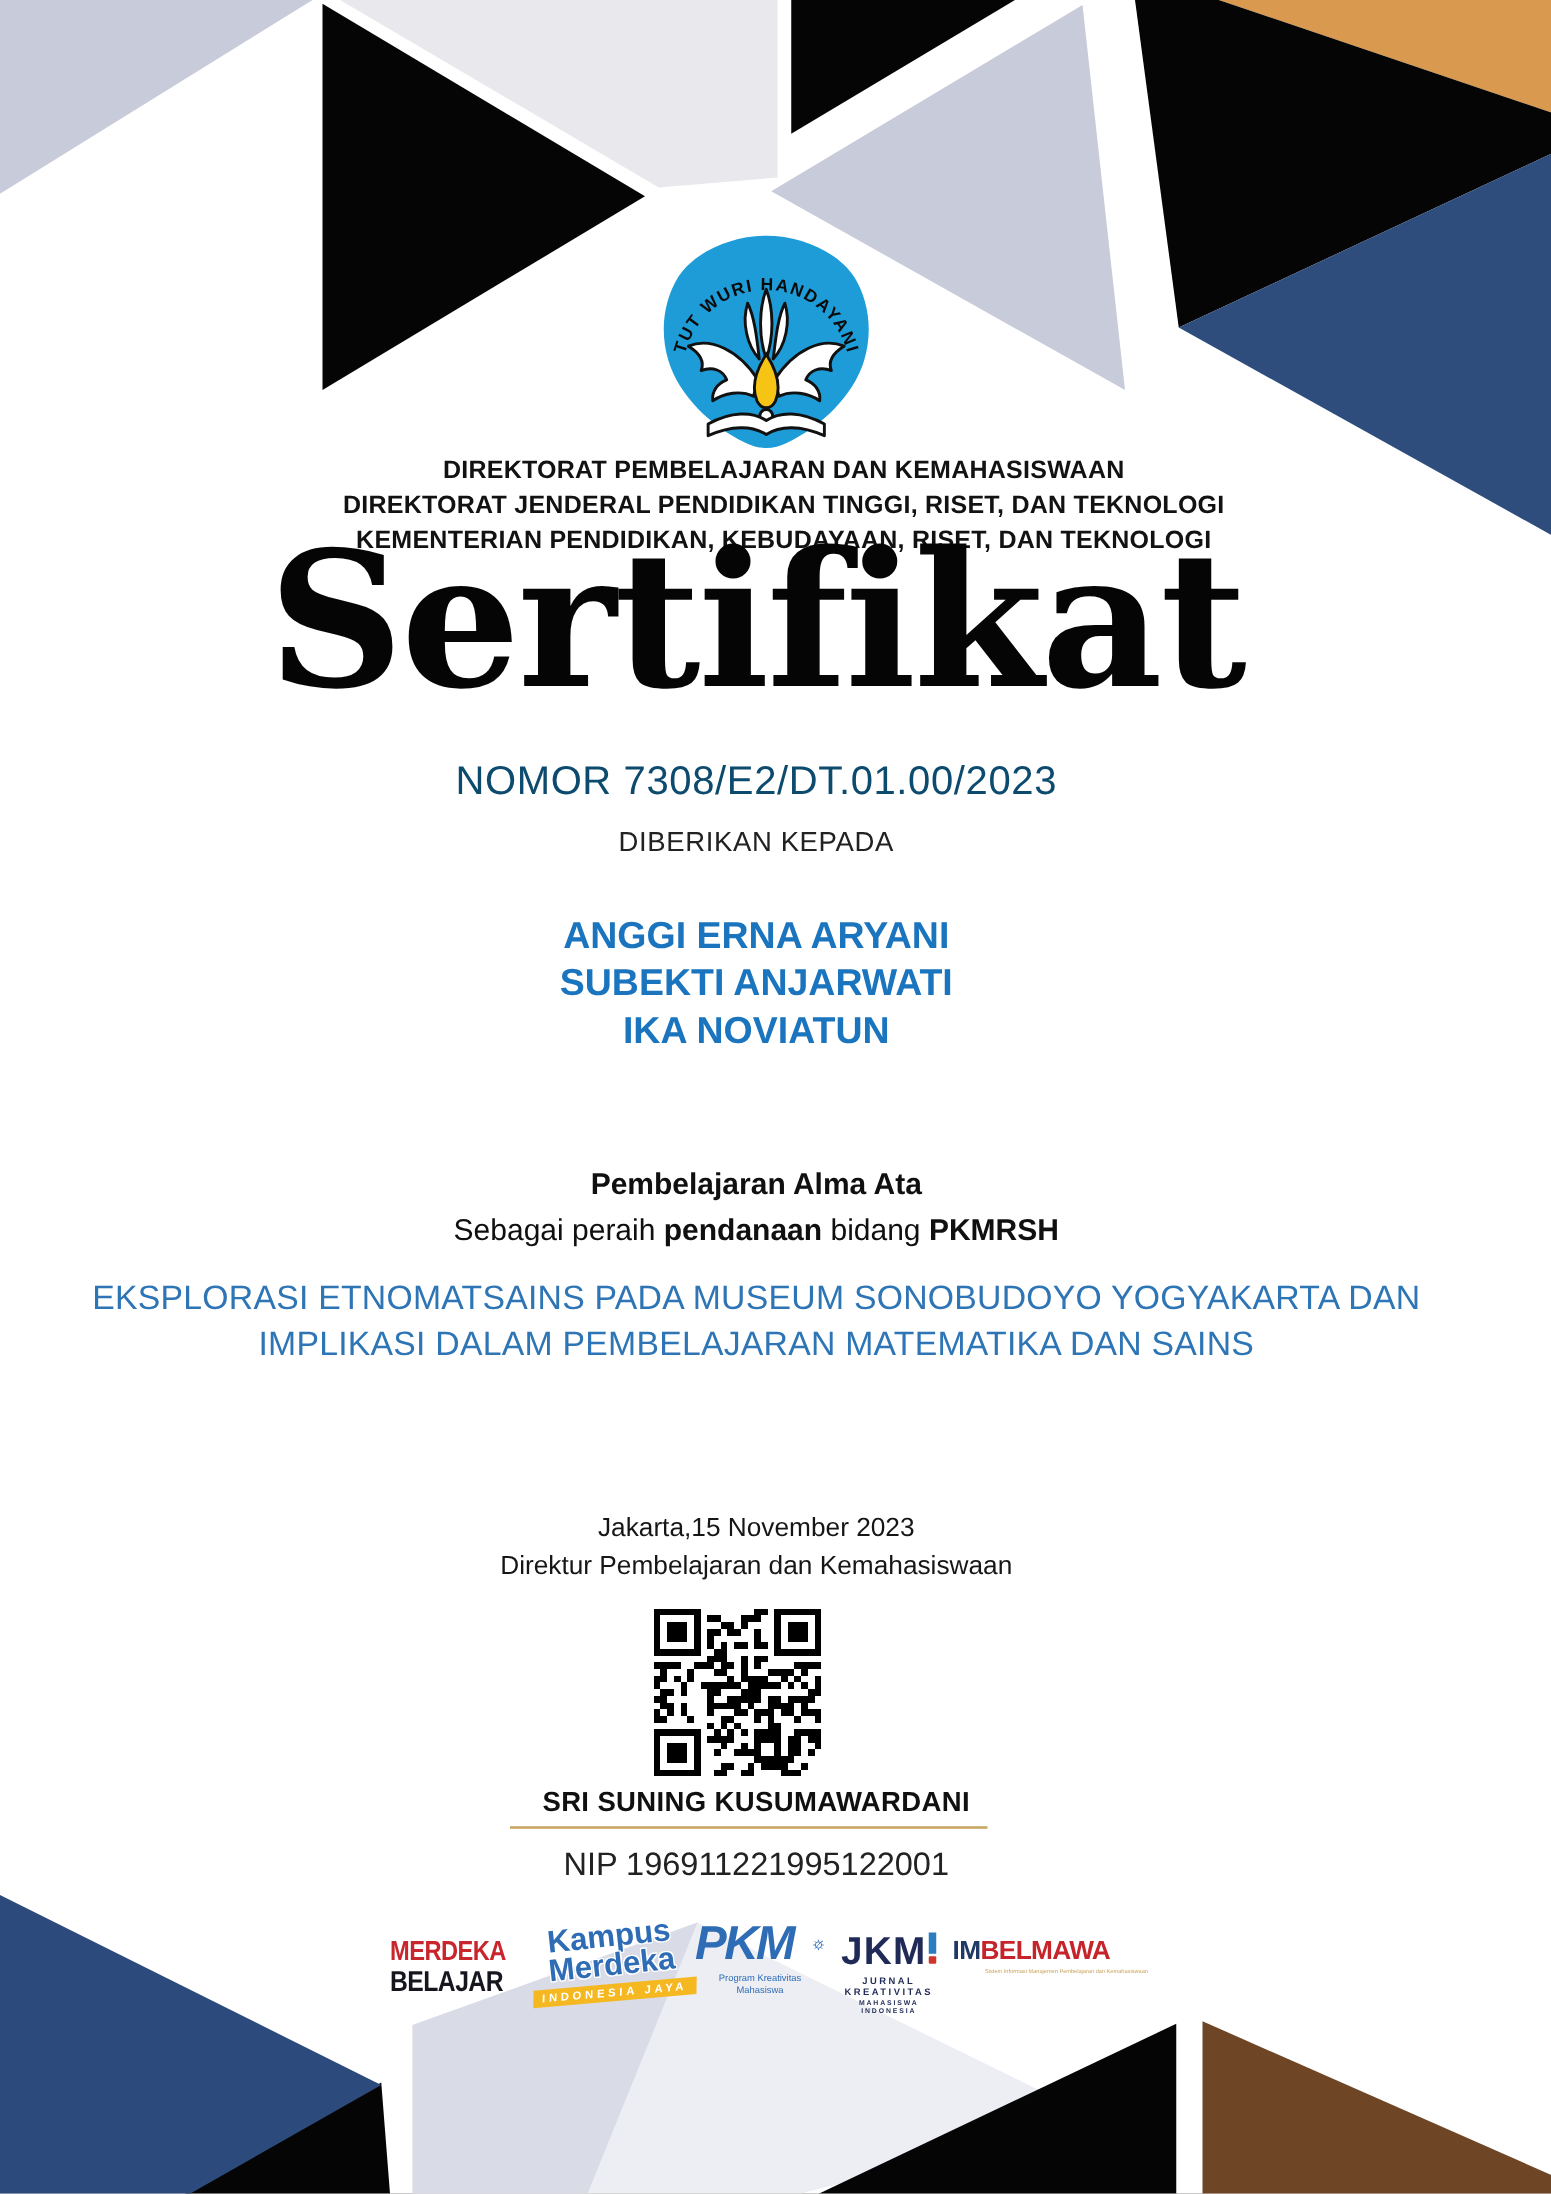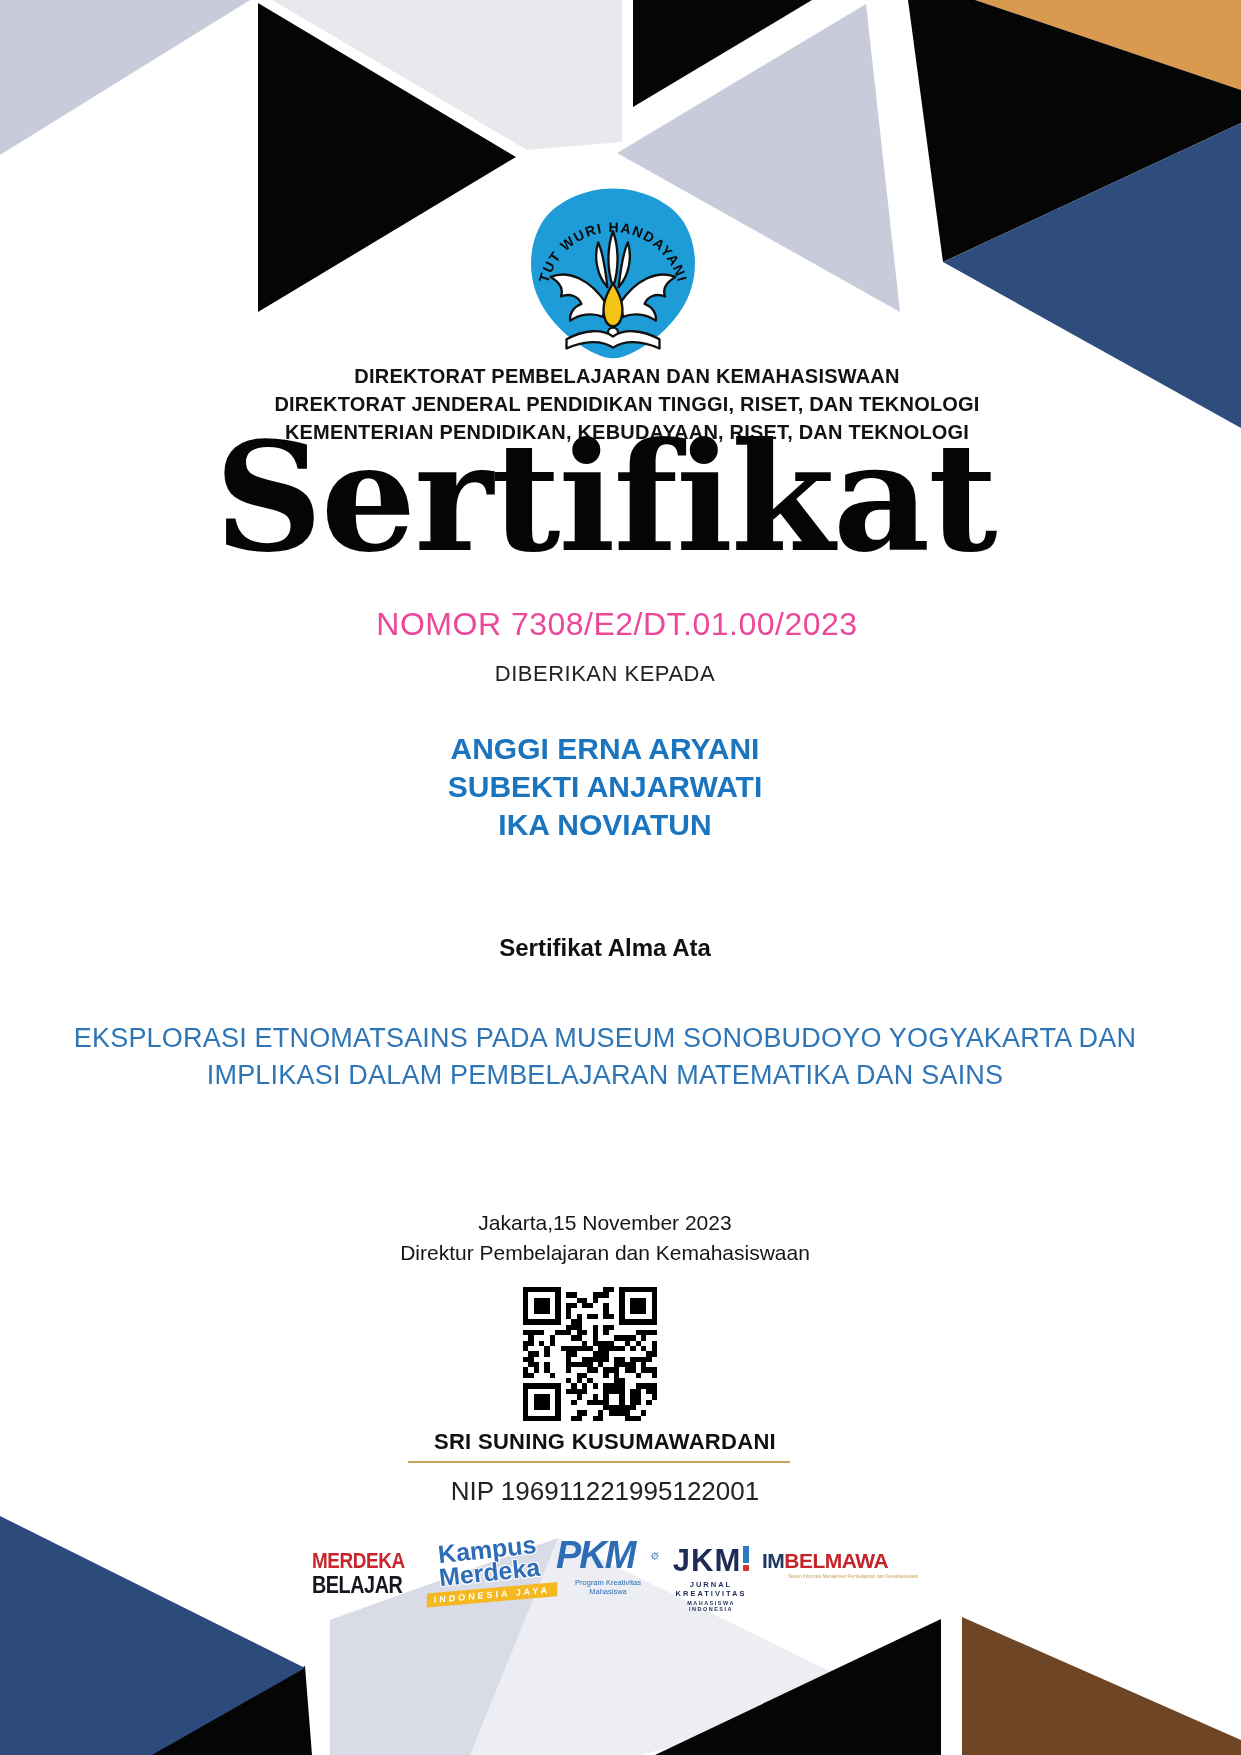--- a/index.html
+++ b/index.html
@@ -10,21 +10,21 @@
     color:var(--ink,#111);
   }
   #deco{position:absolute;inset:0;width:1241px;height:1755px;z-index:0;}
   .block{position:absolute;left:0;width:1210px;text-align:center;z-index:2;}
 
   .ministry{top:362px;font-weight:bold;font-size:20px;line-height:28px;letter-spacing:.2px;color:#121212;padding-left:22px;}
   .cert-title{
     top:422px;font-family:"DejaVu Serif","Liberation Serif",serif;
     font-weight:bold;font-size:150px;line-height:150px;letter-spacing:-2px;color:#050505;
   }
-  .nomor{top:606px;font-size:32px;letter-spacing:.5px;color:#ec4899;margin-left:12px;}
+  .nomor{top:606px;font-size:32px;letter-spacing:.5px;color:#0c4a6e;}
   .diberikan{top:661px;font-size:22px;letter-spacing:.5px;color:#222;}
   .recipients{top:730px;font-size:30px;line-height:38px;font-weight:bold;color:var(--name-blue,#1b74be);}
   .university{top:934px;font-size:24px;font-weight:bold;color:#101010;}
   .award-line{top:971px;font-size:24px;color:#101010;}
   .award-line b{font-weight:bold;}
   .project{top:1008px;font-size:27px;line-height:37px;letter-spacing:.2px;color:var(--title-blue,#2e75b6);margin-top:12px;}
   .program{top:1146px;font-size:38px;font-weight:bold;letter-spacing:-.3px;color:#101010;}
   .place-date{top:1211px;font-size:21px;color:#161616;}
   .signer-title{top:1241px;font-size:21px;color:#161616;}
   .signer-name{top:1429px;font-size:22px;font-weight:bold;letter-spacing:.3px;color:#101010;}
@@ -133,22 +133,25 @@
   <div class="block nomor">NOMOR 7308/E2/DT.01.00/2023</div>
 
   <div class="block diberikan">DIBERIKAN KEPADA</div>
 
   <div class="block recipients">
     <div>ANGGI ERNA ARYANI</div>
     <div>SUBEKTI ANJARWATI</div>
     <div>IKA NOVIATUN</div>
   </div>
 
-  <div class="block university">Sertifikat Alma Ata</div>
-
+  <div class="block university">Pembelajaran Alma Ata</div>
+
+  <div class="block award-line">
+    <span>Sebagai peraih </span><b>pendanaan</b><span> bidang </span><b>PKMRSH</b>
+  </div>
 
   <div class="block project">
     <div>EKSPLORASI ETNOMATSAINS PADA MUSEUM SONOBUDOYO YOGYAKARTA DAN</div>
     <div>IMPLIKASI DALAM PEMBELAJARAN MATEMATIKA DAN SAINS</div>
   </div>
 
 
   <div class="block place-date">Jakarta,15 November 2023</div>
   <div class="block signer-title">Direktur Pembelajaran dan Kemahasiswaan</div>
 

